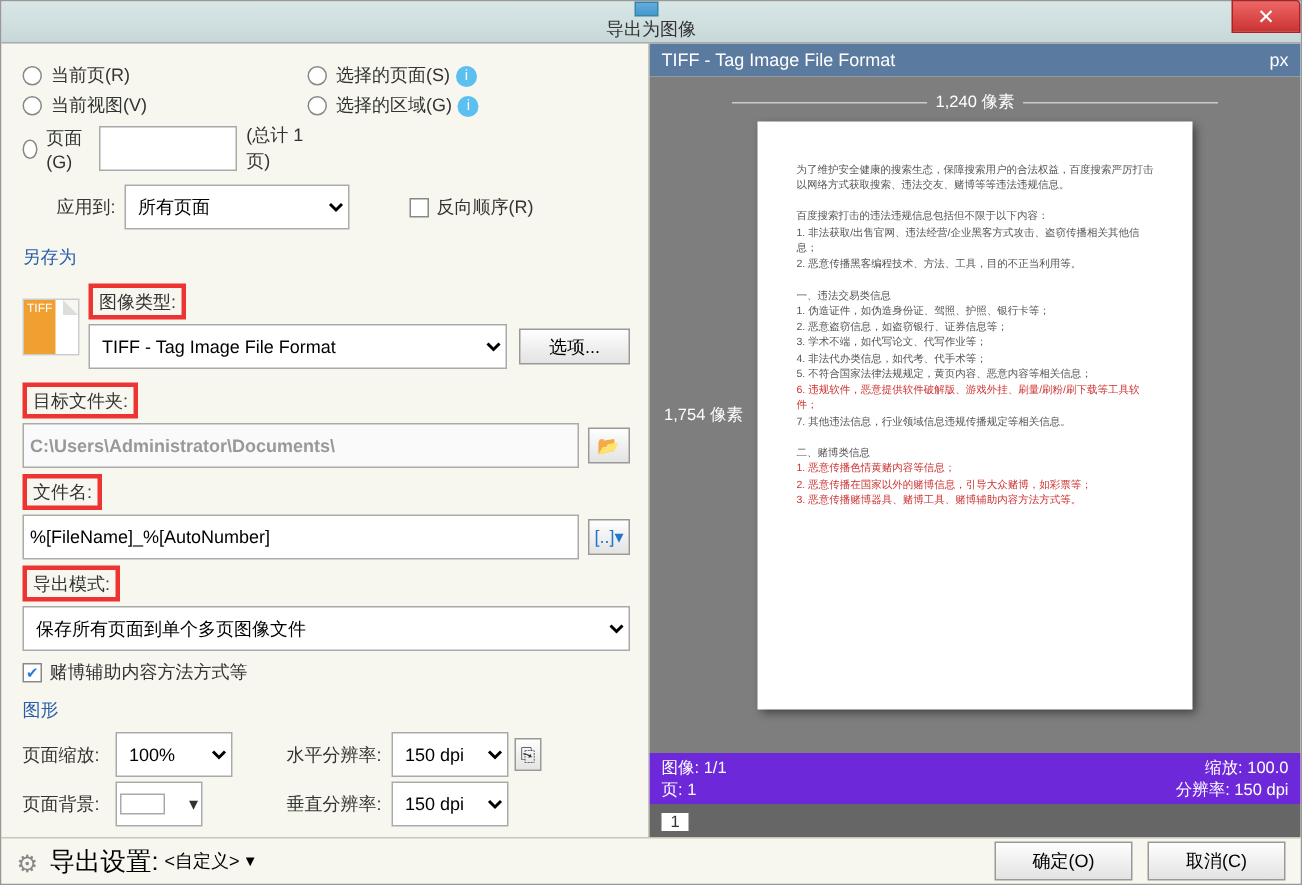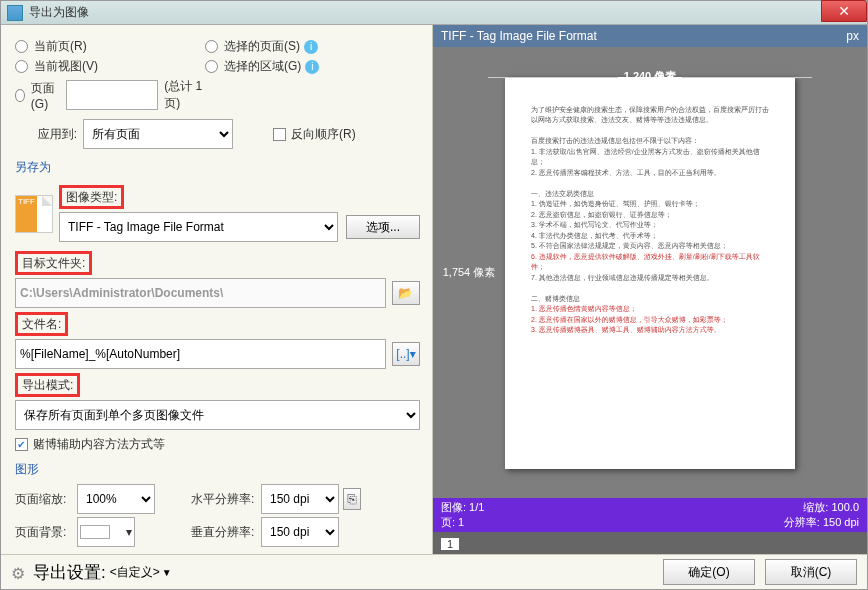--- a/index.html
+++ b/index.html
@@ -1,18 +1,18 @@
 <!DOCTYPE html>
 <html><head>
 <meta charset="utf-8">
 <style>
 * { box-sizing: border-box; font-family: "Microsoft YaHei", Arial, sans-serif; }
 body { margin: 0; background: #f0f0e8; width: 868px; height: 590px; overflow: hidden; }
 .window { width: 868px; height: 590px; border: 1px solid #999; display: flex; flex-direction: column; }
-.titlebar { height: 28px; background: linear-gradient(#d8e6e6,#c8d8d8); display: flex; align-items: center; padding: 0 6px; border-bottom: 1px solid #aaa; position: relative; }
+.titlebar { height: 28px; background: linear-gradient(#d8e6e6,#c8d8d8); display: flex; align-items: center; padding: 0 6px; border-bottom: 1px solid #aaa; position: relative; flex-direction: column; }
 .titlebar .icon { width: 16px; height: 16px; background: linear-gradient(#6ad,#49c); margin-right: 6px; border: 1px solid #38a; }
 .titlebar .title { font-size: 12px; color: #333; }
 .closebtn { position: absolute; right: 0; top: -1px; width: 46px; height: 22px; background: linear-gradient(#e66,#c33); color: #fff; text-align: center; line-height: 20px; font-size: 14px; border: 1px solid #a22; border-top-right-radius: 3px; }
 .body { flex: 1; display: flex; background: #f7f7ef; }
 .leftpane { width: 432px; border-right: 1px solid #c7c7b8; padding: 10px 12px 4px 14px; overflow: hidden; }
 .rightpane { flex: 1; display: flex; flex-direction: column; background: #f7f7ef; }
 .section-title { color: #2a5eaa; font-size: 12px; margin: 4px 0 6px 0; }
 .hl { border: 3px solid #e33; padding: 1px 4px; display: inline-block; line-height: 16px; }
 .row { display: flex; align-items: center; font-size: 12px; color: #333; margin: 3px 0; }
 .radio { width: 13px; height: 13px; border: 1px solid #888; border-radius: 50%; margin-right: 6px; background: #fff; display: inline-flex; align-items: center; justify-content: center; }
@@ -23,21 +23,21 @@
 .input, select.input { height: 30px; border: 1px solid #aaa; background: #fff; font-size: 12px; padding: 0 4px; }
 .input.ghost { color: #999; background: #fafafa; }
 .btn { height: 24px; border: 1px solid #999; background: linear-gradient(#fefefe,#e3e3e3); font-size: 12px; padding: 0 10px; display: inline-flex; align-items: center; justify-content: center; }
 .tiff-thumb { width: 38px; height: 38px; background: #fff; border: 1px solid #ccc; display: inline-flex; justify-content: flex-start; margin-right: 6px; position: relative; }
 .tiff-thumb::before { content: ""; position: absolute; right: 0; top: 0; border-width: 0 10px 10px 0; border-style: solid; border-color: #ddd #f7f7ef; }
 .tiff-badge { font-size: 8px; background: #f0a030; color: #fff; padding: 1px 2px; }
 .checkbox { width: 13px; height: 13px; border: 1px solid #888; background: #fff; margin-right: 5px; display: inline-flex; align-items: center; justify-content: center; font-size: 10px; color: #2a7ad6; }
 .checkbox.checked::after { content: "✔"; }
 .preview-head { height: 22px; background: #5b7aa0; color: #fff; font-size: 12px; display: flex; align-items: center; padding: 0 8px; justify-content: space-between; }
 .preview-body { flex: 1; background: #7e7e7e; position: relative; display: flex; align-items: center; justify-content: center; }
-.ruler-h { position: absolute; top: 22px; left: 0; right: 0; text-align: center; color: #fff; font-size: 11px; font-weight: bold; }
+.ruler-h { position: absolute; top: 9px; left: 0; right: 0; text-align: center; color: #fff; font-size: 11px; }
 .ruler-h::before, .ruler-h::after { content: ""; display: inline-block; width: 130px; border-top: 1px solid #ccc; vertical-align: middle; margin: 0 6px; }
 .ruler-v { position: absolute; left: 6px; top: 0; bottom: 0; width: 60px; display: flex; align-items: center; justify-content: center; color: #fff; font-size: 11px; }
 .ruler-v span { writing-mode: horizontal-tb; }
 .page { width: 290px; height: 392px; background: #fff; box-shadow: 2px 2px 6px rgba(0,0,0,.5); padding: 28px 26px; font-size: 7px; color: #555; line-height: 1.5; }
 .page .red { color: #c33; }
 .preview-foot { background: #6d28d9; color: #fff; font-size: 11px; padding: 2px 8px; display: flex; justify-content: space-between; }
 .pager { background: #666; padding: 2px 8px; }
 .pager .pg { background: #fff; color: #333; padding: 0 6px; font-size: 11px; display: inline-block; }
 .footer { height: 40px; border-top: 1px solid #c7c7b8; display: flex; align-items: center; padding: 0 10px; background: #f7f7ef; }
 .gear { width: 16px; height: 16px; color: #888; margin-right: 6px; }

